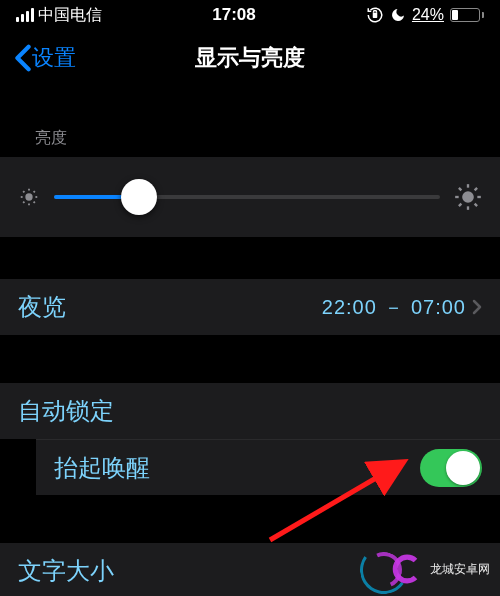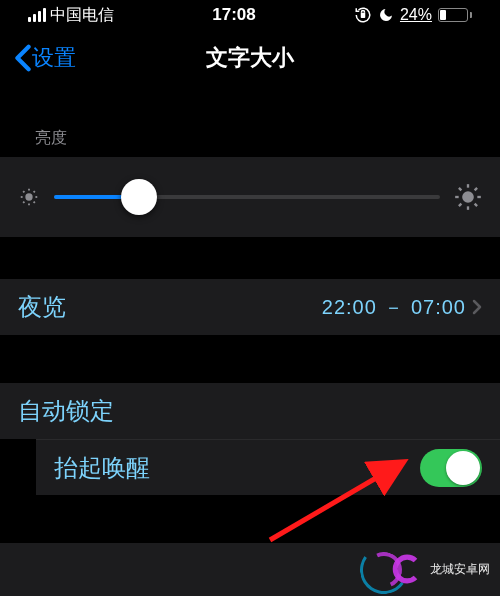--- a/index.html
+++ b/index.html
@@ -1,19 +1,19 @@
 <!DOCTYPE html>
 <html><head>
 <meta charset="utf-8">
 <style>
   * { margin: 0; padding: 0; box-sizing: border-box; -webkit-font-smoothing: antialiased; }
   html, body { width: 500px; height: 596px; background: #000; font-family: -apple-system, "Helvetica Neue", Arial, sans-serif; color: #fff; overflow: hidden; position: relative; }
 
   
-  .status-bar { height: 30px; display: flex; align-items: center; justify-content: space-between; padding: 0 28px; font-size: 16px; background:#000; }
+  .status-bar { height: 30px; display: flex; align-items: center; justify-content: space-between; padding: 0 16px; font-size: 16px; background:#000; }
   .status-left { display:flex; align-items:center; gap:4px; }
   .status-right { display:flex; align-items:center; gap:6px;text-decoration:underline; }
   .signal { display:flex; align-items:flex-end; gap:2px; }
   .signal span { width:3px; background:#fff; display:block; border-radius:1px; }
   .signal span:nth-child(1){height:5px;}
   .signal span:nth-child(2){height:8px;}
   .signal span:nth-child(3){height:11px;}
   .signal span:nth-child(4){height:14px;}
   .carrier { font-size:16px; }
   .clock { font-size:17px; font-weight:600; }
@@ -94,21 +94,21 @@
   </div>
 </div>
 
 <div class="nav">
   <div class="back">
     <svg viewBox="0 0 12 20" fill="none" stroke="#0a84ff" stroke-width="3" stroke-linecap="round" stroke-linejoin="round">
         <polyline points="10,2 2,10 10,18"></polyline>
       </svg>
     <span>设置</span>
   </div>
-  <div class="nav-title">文字大小</div>
+  <div class="nav-title">显示与亮度</div>
 </div>
 
 <div class="spacer"></div>
 
 <div class="section-header">亮度</div>
 <div class="slider-row">
   <svg class="bright-ico" width="22" height="22" viewBox="0 0 24 24" fill="none" stroke="#8e8e93" stroke-width="2">
       <circle cx="12" cy="12" r="3" fill="#8e8e93"></circle>
       <line x1="12" y1="3" x2="12" y2="5"></line>
       <line x1="12" y1="19" x2="12" y2="21"></line>
@@ -158,20 +158,21 @@
 <div class="cell">
   <span class="cell-label">抬起唤醒</span>
   <div class="toggle">
       <div class="knob"></div>
     </div>
 </div>
 
 <div class="gap"></div>
 
 <div class="cell">
+  <span class="cell-label">文字大小</span>
   <span class="cell-value">
     <svg class="chevron" width="10" height="16" viewBox="0 0 10 16" fill="none" stroke="#5a5a5e" stroke-width="2.5" stroke-linecap="round" stroke-linejoin="round" style="opacity:0">
         <polyline points="2,2 8,8 2,14"></polyline>
       </svg>
   </span>
 </div>
 
 <svg class="arrow-annot" style="left:260px; top:450px;" width="170" height="100" viewBox="0 0 170 100">
   <defs>
       <marker id="ah" markerWidth="8" markerHeight="8" refX="6" refY="4" orient="auto">

